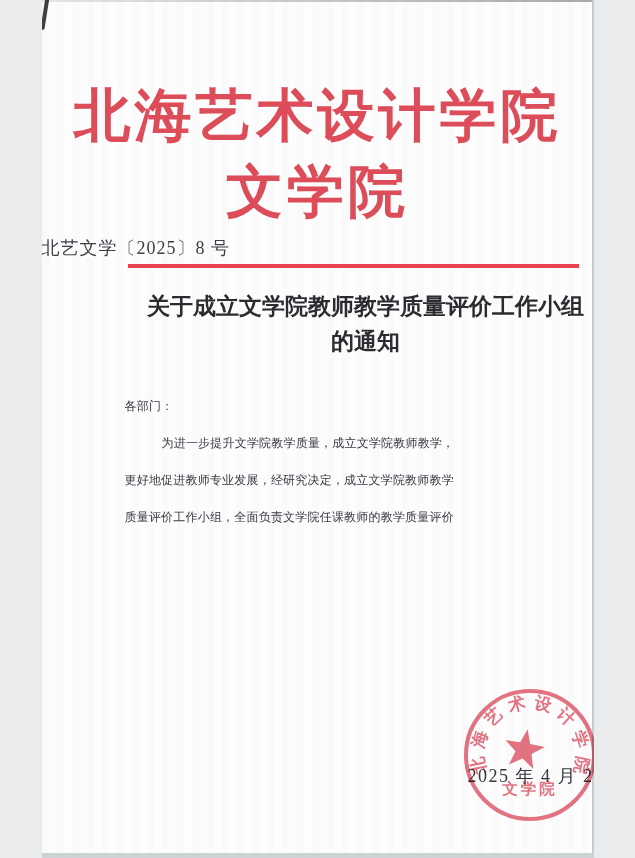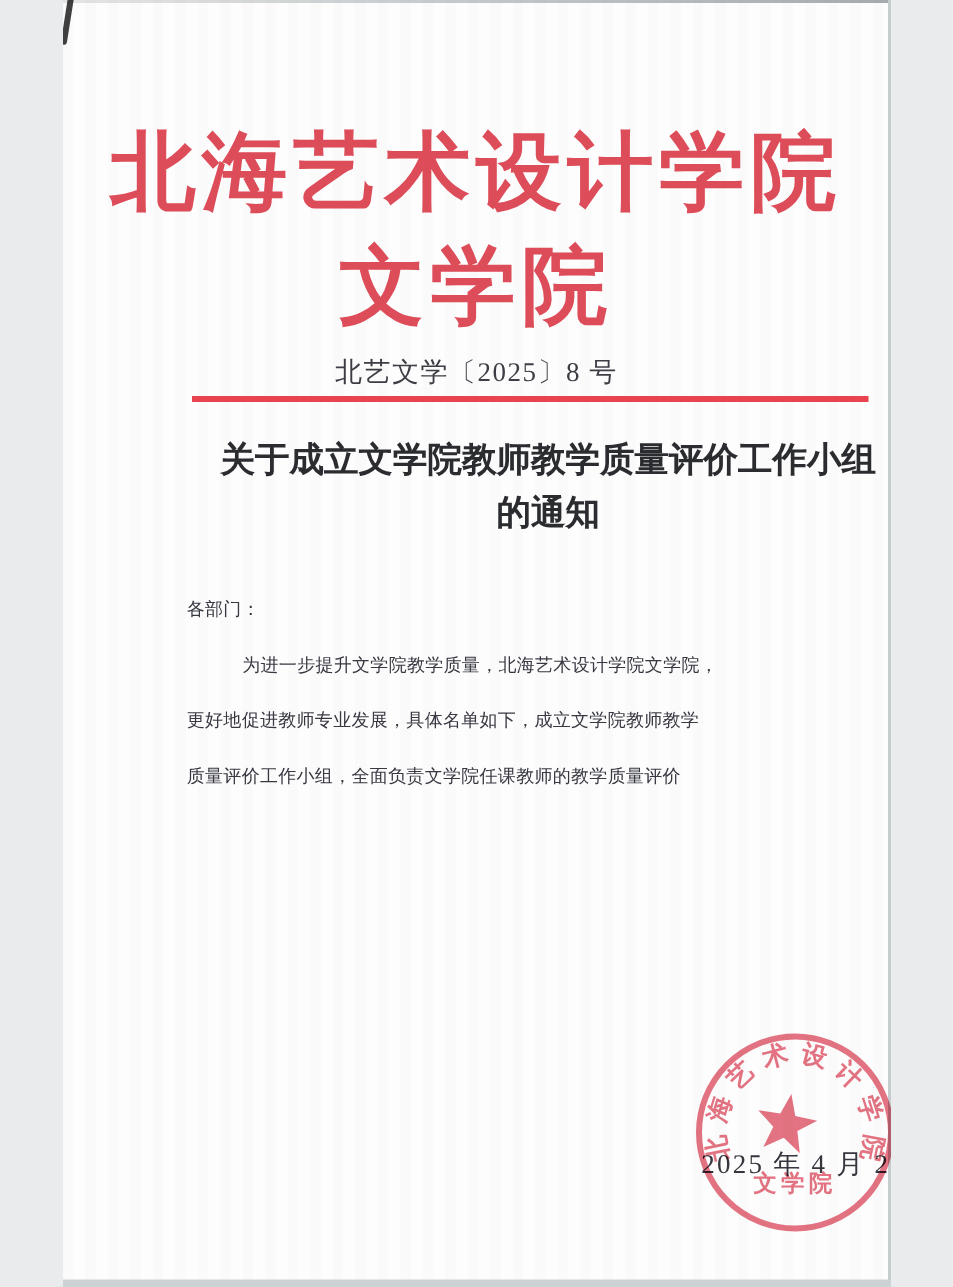--- a/index.html
+++ b/index.html
@@ -20,21 +20,21 @@
   .edge-bottom{position:absolute;bottom:0;left:0;width:100%;height:5px;background:#cdd2d5;}
   .corner-mark{position:absolute;left:1px;top:-4px;width:4px;height:34px;background:#1d1d1f;
     transform:rotate(9deg);opacity:.85;border-radius:2px;}
 
   .hdr-line{position:absolute;left:0;width:100%;text-align:center;
     font-weight:bold;color:#dd4c59;letter-spacing:4px;
     font-family:"Liberation Serif","DejaVu Serif",serif;}
   .hdr-line-1{top:83px;font-size:57px;line-height:1.15;}
   .hdr-line-2{top:159px;font-size:57px;line-height:1.15;}
 
-  .doc-number{position:absolute;top:236px;left:0;width:100%;text-align:center;
+  .doc-number{position:absolute;top:236px;left:0;width:100%;text-align:left;
     font-size:18px;letter-spacing:1px;color:#3d3e45;line-height:24px;}
 
   .red-rule{position:absolute;top:264px;left:86px;width:451px;height:4px;background:#e8434e;}
 
   .doc-title{position:absolute;top:289px;left:0;width:100%;text-align:center;
     font-weight:bold;font-size:23px;line-height:35px;color:#2b2c30;margin-left:48px;}
 
   .body-block{position:absolute;top:388px;left:83px;width:490px;
     font-size:12px;letter-spacing:.2px;color:#373841;}
   .body-line{line-height:37px;white-space:pre;}
@@ -70,22 +70,22 @@
 
   <div class="red-rule"></div>
 
   <div class="doc-title">
     <div>关于成立文学院教师教学质量评价工作小组</div>
     <div>的通知</div>
   </div>
 
   <div class="body-block">
     <div class="body-line">各部门：</div>
-    <div class="body-line first-indent">为进一步提升文学院教学质量，北海艺术设计学院文学院，</div>
-    <div class="body-line">更好地促进教师专业发展，具体名单如下，成立文学院教师教学</div>
+    <div class="body-line first-indent">为进一步提升文学院教学质量，成立文学院教师教学，</div>
+    <div class="body-line">更好地促进教师专业发展，经研究决定，成立文学院教师教学</div>
     <div class="body-line">质量评价工作小组，全面负责文学院任课教师的教学质量评价</div>
   </div>
 
 
   <div class="sig-date">2025 年 4 月 2 日</div>
 
   <svg class="seal" viewBox="0 0 140 140">
     <circle cx="70" cy="70" r="64" fill="none" stroke="#e05568" stroke-width="4"></circle>
     <polygon fill="#e05568" points="67.6,44.3 70.2,59.0 84.8,62.1 71.6,69.0 73.2,83.9 62.5,73.5 48.9,79.6 55.5,66.2 45.5,55.1 60.2,57.3"></polygon>
     <defs>

